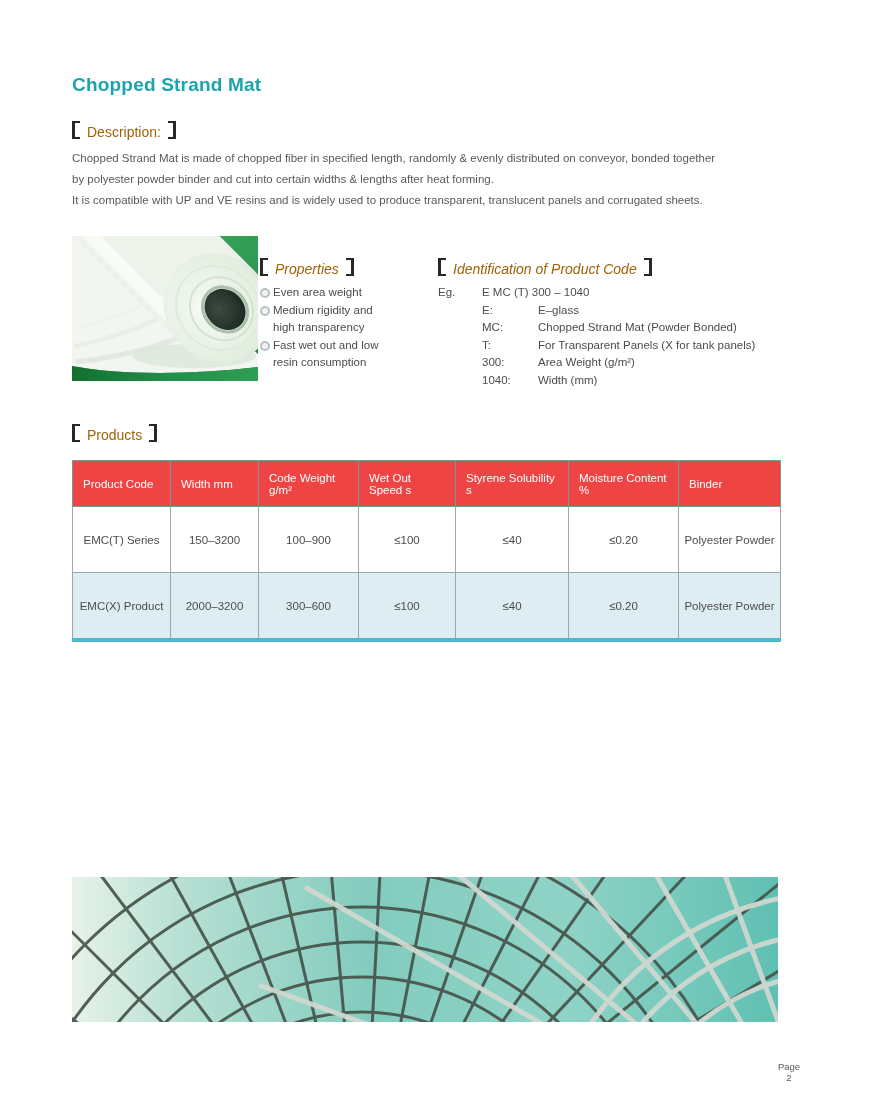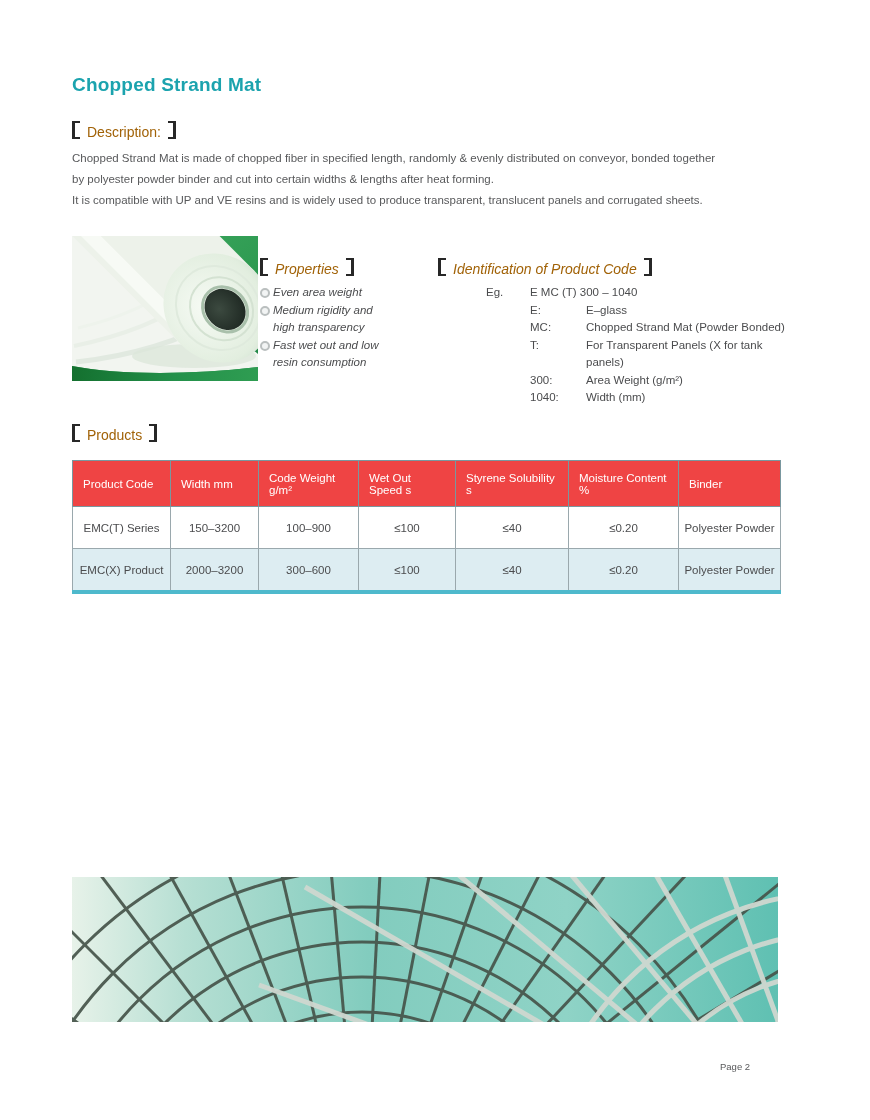--- a/index.html
+++ b/index.html
@@ -16,42 +16,42 @@
 
   .desc-head{left:72px;top:121px;}
   .desc-body{position:absolute;left:72px;top:148px;width:716px;font-size:11.5px;line-height:21px;color:#58595b;}
 
   .fig-roll{position:absolute;left:72px;top:236px;width:186px;height:145px;}
   .fig-roof{position:absolute;left:72px;top:877px;width:706px;height:145px;}
   .fig-roll svg,.fig-roof svg{display:block;}
 
   .props{position:absolute;left:260px;top:258px;width:160px;}
   .props .sec-head,.ident .sec-head{position:static;font-style:italic;}
-  .props ul{list-style:none;margin:7px 0 0 0;padding:0;width:128px;font-style:italic;}
+  .props ul{list-style:none;margin:7px 0 0 0;padding:0;width:128px;}
   .props li{display:flex;font-size:11.5px;line-height:17.5px;color:#4b4c4e;}
   .dot{flex:0 0 auto;width:6px;height:6px;border:2px solid #babfbf;border-radius:50%;margin:4px 3px 0 0;background:#f2f4f4;}
 
   .ident{position:absolute;left:438px;top:258px;width:360px;}
-  .ident .rows{margin-top:7px;font-size:11.5px;line-height:17.5px;color:#4b4c4e;margin-left:48px;}
+  .ident .rows{margin-top:7px;font-size:11.5px;line-height:17.5px;color:#4b4c4e;}
   .ident .row{display:flex;}
   .ident .eg-col{flex:0 0 44px;}
   .ident .key-col{flex:0 0 56px;}
   .ident .val-col{flex:1;}
 
   .products-head{left:72px;top:424px;}
 
   .prod-table{position:absolute;left:72px;top:460px;width:708px;border-collapse:collapse;table-layout:fixed;
               border:1px solid #8d9ca1;border-bottom:4px solid #4eb9cc;font-size:11.5px;}
   .prod-table th{background:#ef4444;color:#ffffff;font-weight:normal;height:45px;border:1px solid #79979f;
                  text-align:left;padding:0 10px;}
-  .prod-table td{height:41px;border:1px solid #9aa8ad;text-align:center;color:#4b4c4e;padding:0 2px;background:#ffffff;}
+  .prod-table td{height:41px;border:1px solid #9aa8ad;text-align:center;color:#4b4c4e;padding:12px 2px;background:#ffffff;}
   .prod-table tr.alt td{background:#ddedf2;}
   .c0{width:98px;}.c1{width:88px;}.c2{width:100px;}.c3{width:97px;}.c4{width:113px;}.c5{width:110px;}.c6{width:102px;}
 
-  .page-num{position:absolute;left:720px;top:1061px;font-size:9.5px;color:#58595b;}
+  .page-num{position:absolute;left:776px;top:1061px;font-size:9.5px;color:#58595b;text-align:center;}
 </style>
 </head>
 <body>
 
 <div class="page">
 
   <div class="title">Chopped Strand Mat</div>
 
   <div class="sec-head desc-head">
     <span class="brk brk-l"></span><span class="sec-label">Description:</span><span class="brk brk-r"></span>

